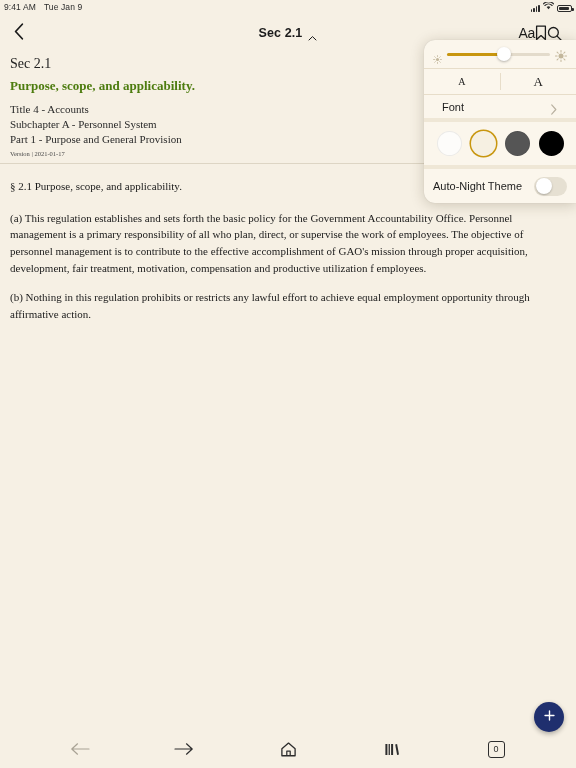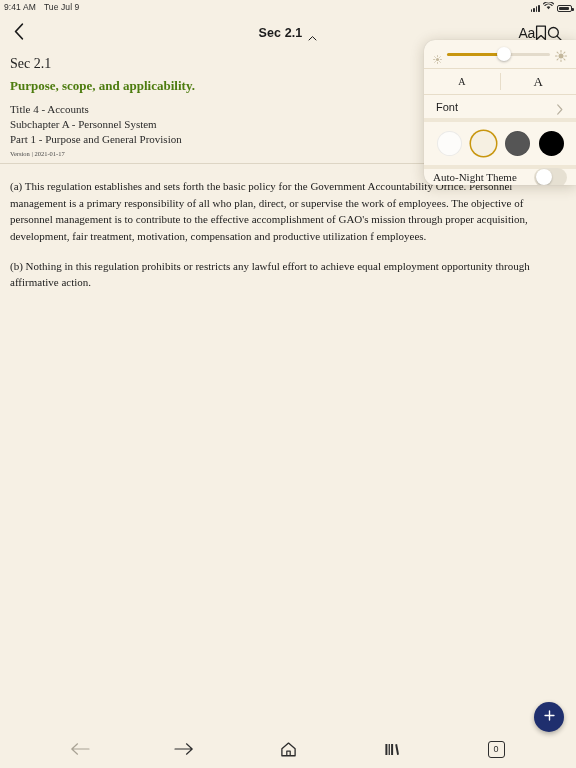--- a/index.html
+++ b/index.html
@@ -212,21 +212,21 @@
   }
   .size-btn.small { font-size: 10px; }
   .size-btn.large { font-size: 13px; }
   .size-div { width: 1px; background: #e7ddc9; margin: 4px 0; }
 
   
   .font-row {
     height: 23px;
     display: flex;
     align-items: center;
-    padding: 0 12px;
+    padding: 0 18px;
     cursor: pointer;
   }
   .font-label { font-size: 11px; color: #1d1d1d; }
   .font-chevron { margin-left: auto; width: 8px; height: 11px; }
 
   
   .themes {
     display: flex;
     align-items: center;
     justify-content: space-around;
@@ -241,22 +241,21 @@
   .theme-dot.selected {
     box-shadow: 0 0 0 1.5px #c8960f;
     border-color: transparent;
   }
 
   
   .night-row {
     height: 16px;
     display: flex;
     align-items: center;
-    padding: 8px 9px;
-    font-family: Liberation Serif, serif;
+    padding: 17px 9px;
   }
   .night-label { font-size: 11px; color: #1d1d1d; }
   .toggle {
     margin-left: auto;
     width: 33px; height: 19px;
     background: #e6e0d2;
     border-radius: 10px;
     position: relative;
     cursor: pointer;
   }
@@ -306,21 +305,21 @@
     color: #2d2d2d;
     font-family: "Liberation Sans", sans-serif;
   }
 </style>
 </head>
 <body>
 
 <div class="status-bar">
   <div class="status-left">
     <span>9:41 AM</span>
-    <span>Tue Jul 9</span>
+    <span>Tue Jan 9</span>
   </div>
   <div class="status-right">
     <span class="sig-bars">
         <i></i>
         <i></i>
         <i></i>
         <i></i>
       </span>
     <span>
       <svg width="11" height="8" viewBox="0 0 11 8">
@@ -373,20 +372,21 @@
   <div class="crumbs">
     <div class="crumb">Title 4 - Accounts</div>
     <div class="crumb">Subchapter A - Personnel System</div>
     <div class="crumb">Part 1 - Purpose and General Provision</div>
   </div>
   <div class="doc-version">Version | 2021-01-17</div>
 </div>
 <div class="divider"></div>
 
 <div class="doc body-text">
+  <div class="para para-heading">§ 2.1 Purpose, scope, and applicability.</div>
   <div class="para">(a) This regulation establishes and sets forth the basic policy for the Government Accountability Office. Personnel management is a primary responsibility of all who plan, direct, or supervise the work of employees. The objective of personnel management is to contribute to the effective accomplishment of GAO's mission through proper acquisition, development, fair treatment, motivation, compensation and productive utilization f employees.</div>
   <div class="para">(b) Nothing in this regulation prohibits or restricts any lawful effort to achieve equal employment opportunity through affirmative action.</div>
 </div>
 
 <div class="popover">
 
   <div class="brightness pop-row">
     <span class="sun-sm">
       <svg width="9" height="9" viewBox="0 0 12 12">
         <circle cx="6" cy="6" r="2.1" fill="#c3b79c"></circle>

